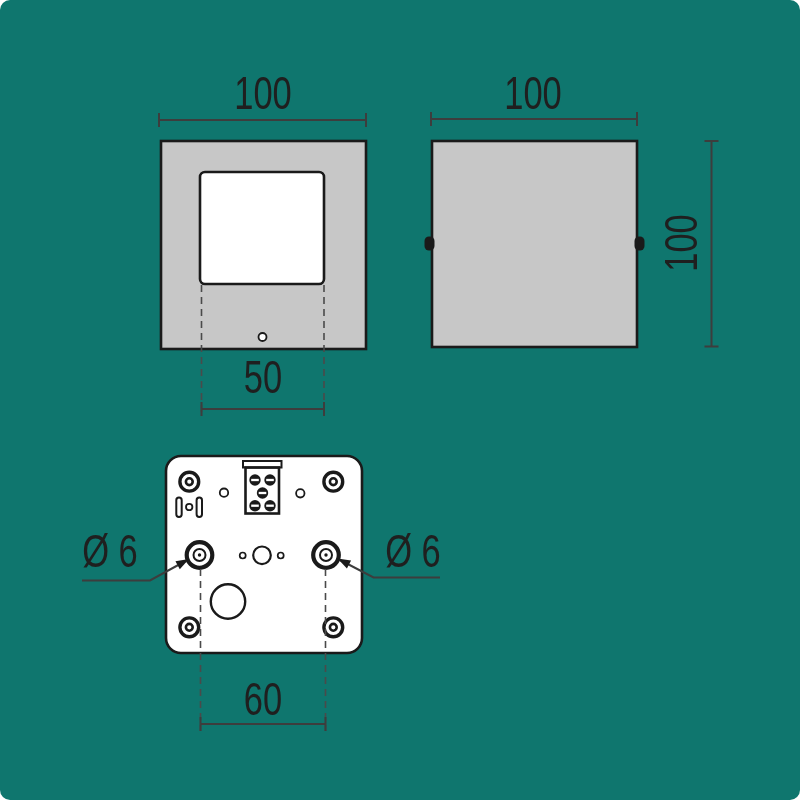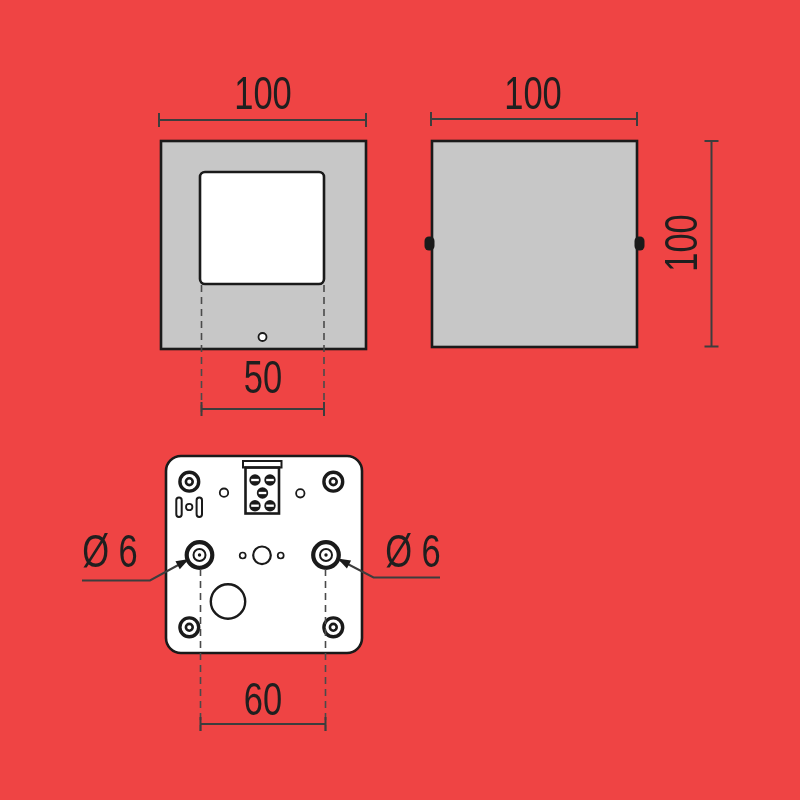--- a/index.html
+++ b/index.html
@@ -4,23 +4,24 @@
 <style>
   html, body {
     margin: 0;
     padding: 0;
     background: #ffffff;
   }
   .canvas {
     position: relative;
     width: 800px;
     height: 800px;
-    background: #ef4444;
+    background: #0f766e;
     overflow: hidden;
     font-family: "Liberation Sans", "DejaVu Sans", sans-serif;
+    border-radius: 10px;
   }
   svg.drawing {
     position: absolute;
     left: 0;
     top: 0;
   }
   
   .body-fill   { fill: #c7c7c7; stroke: #1a1a1a; stroke-width: 2.6; }
   .white-fill  { fill: #ffffff; stroke: #1a1a1a; stroke-width: 2.6; }
   .outline     { fill: none;    stroke: #1a1a1a; }

